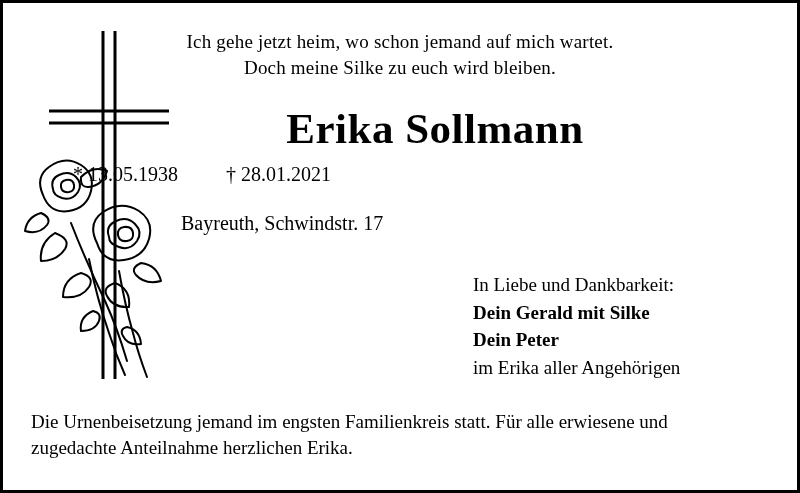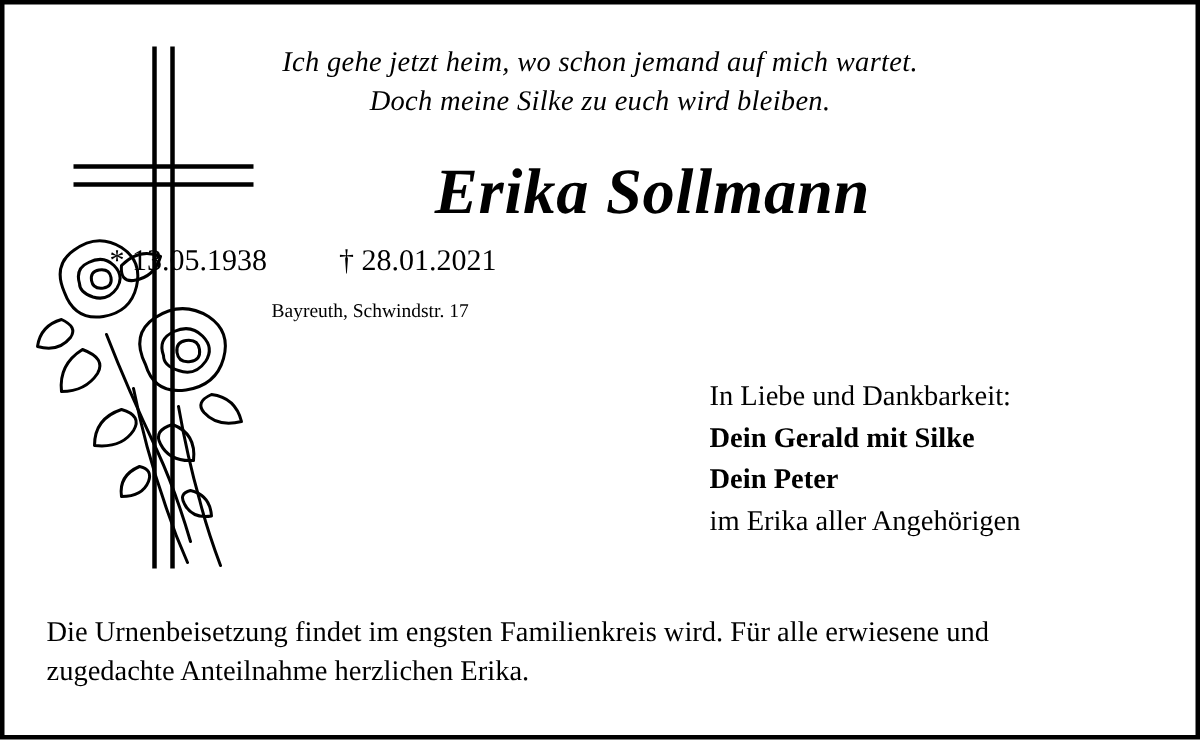--- a/index.html
+++ b/index.html
@@ -18,50 +18,48 @@
     position: relative;
     box-sizing: border-box;
     width: 800px;
     height: 493px;
     border: 3px solid #000000;
     background: #ffffff;
     padding: 0;
   }
   .epitaph {
     text-align: center;
-    font-style: italic;
     font-size: 19px;
     line-height: 1.35;
     padding-top: 26px;
     letter-spacing: 0.2px;
   }
   .epitaph div {
     white-space: nowrap;
   }
   .deceased-name {
     text-align: center;
     font-weight: bold;
     font-size: 43px;
     letter-spacing: 0.5px;
     margin-top: 24px;
     margin-left: 70px;
-    font-style: italic;
   }
   .dates {
     text-align: left;
     font-size: 20px;
     margin-top: 10px;
     margin-left: 70px;
   }
   .dates .birth {
     margin-right: 48px;
   }
   .address {
-    font-size: 13px;
-    margin-top: 13px;
+    font-size: 20px;
+    margin-top: 26px;
     margin-left: 178px;
   }
   .tribute {
     margin-top: 36px;
     margin-left: 470px;
     font-size: 19px;
     line-height: 1.45;
   }
   .tribute .bold {
     font-weight: bold;
@@ -142,17 +140,17 @@
   <div class="address">Bayreuth, Schwindstr. 17</div>
 
   <div class="tribute">
     <div>In Liebe und Dankbarkeit:</div>
     <div class="bold">Dein Gerald mit Silke</div>
     <div class="bold">Dein Peter</div>
     <div>im Erika aller Angehörigen</div>
   </div>
 
   <div class="footer">
-    <div>Die Urnenbeisetzung findet im engsten Familienkreis wird. Für alle erwiesene und</div>
+    <div>Die Urnenbeisetzung jemand im engsten Familienkreis statt. Für alle erwiesene und</div>
     <div>zugedachte Anteilnahme herzlichen Erika.</div>
   </div>
 
 </div>
 
 </body></html>

